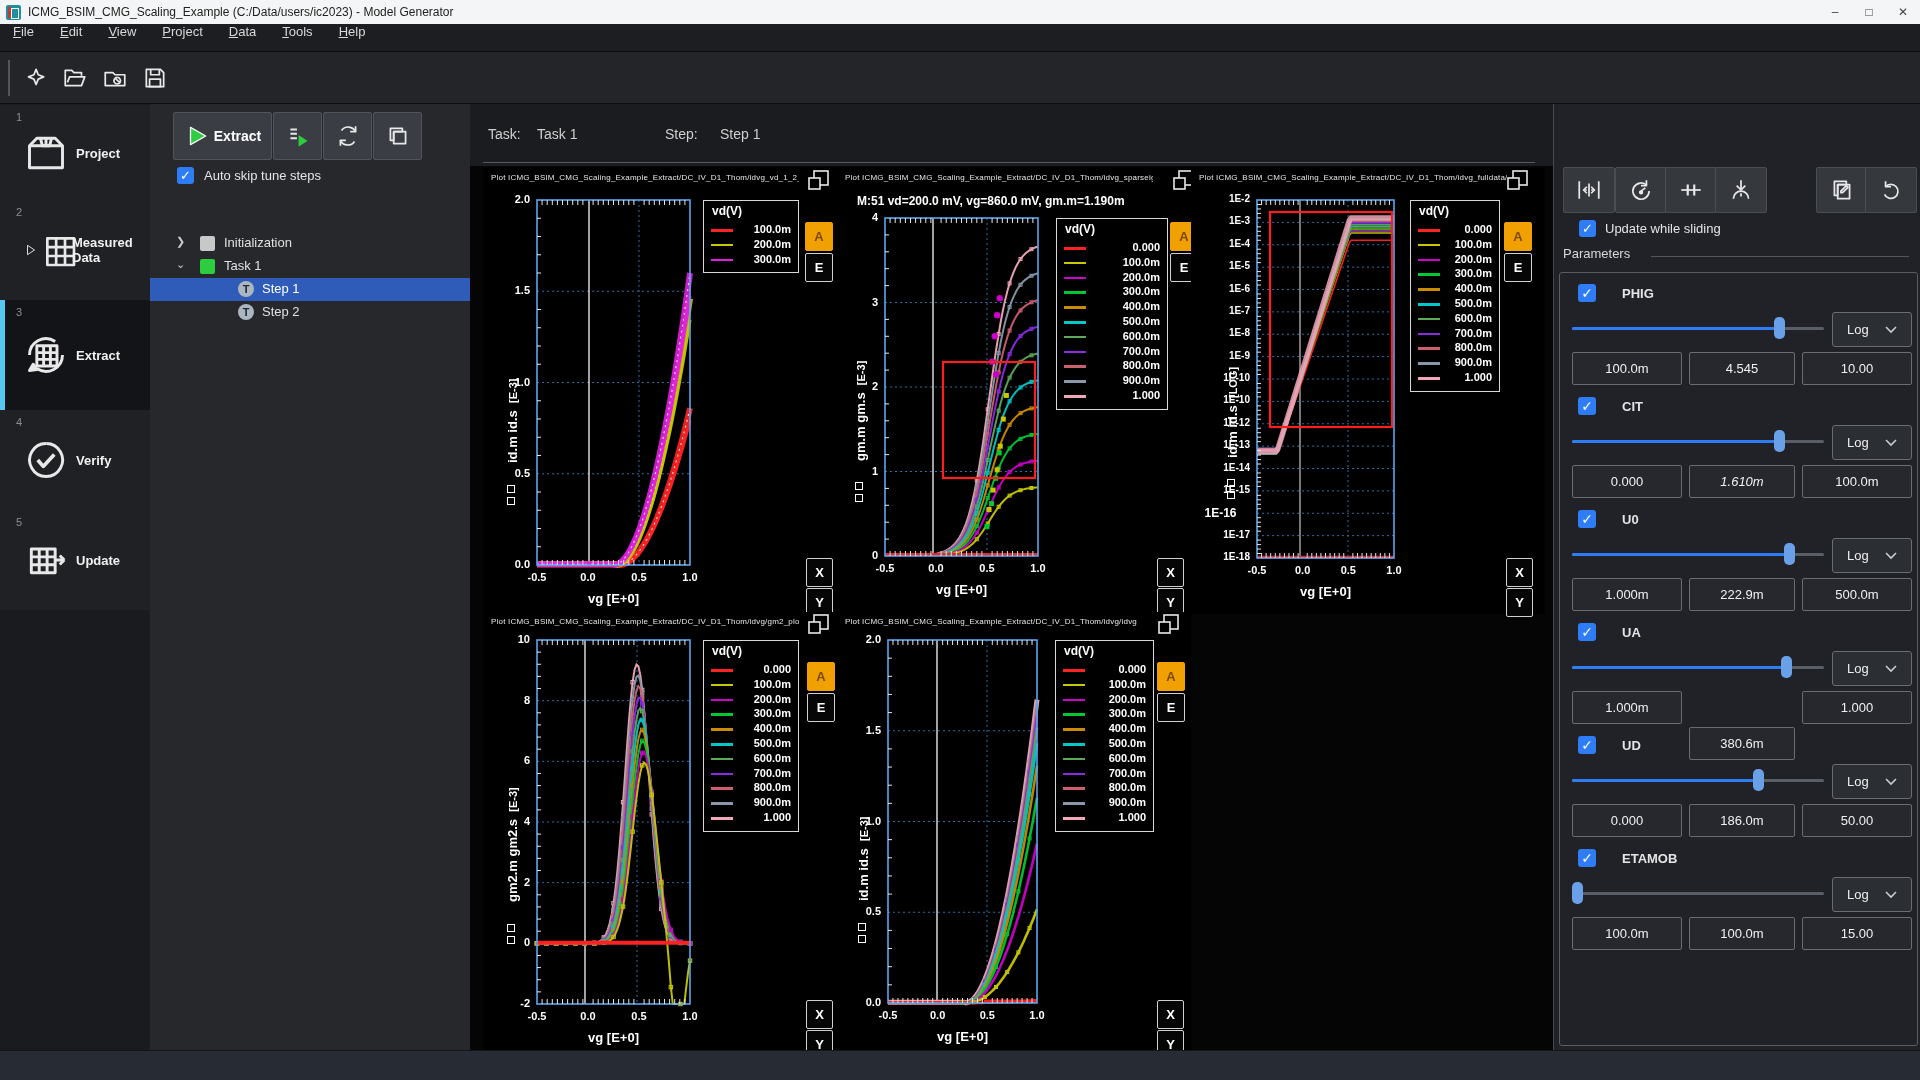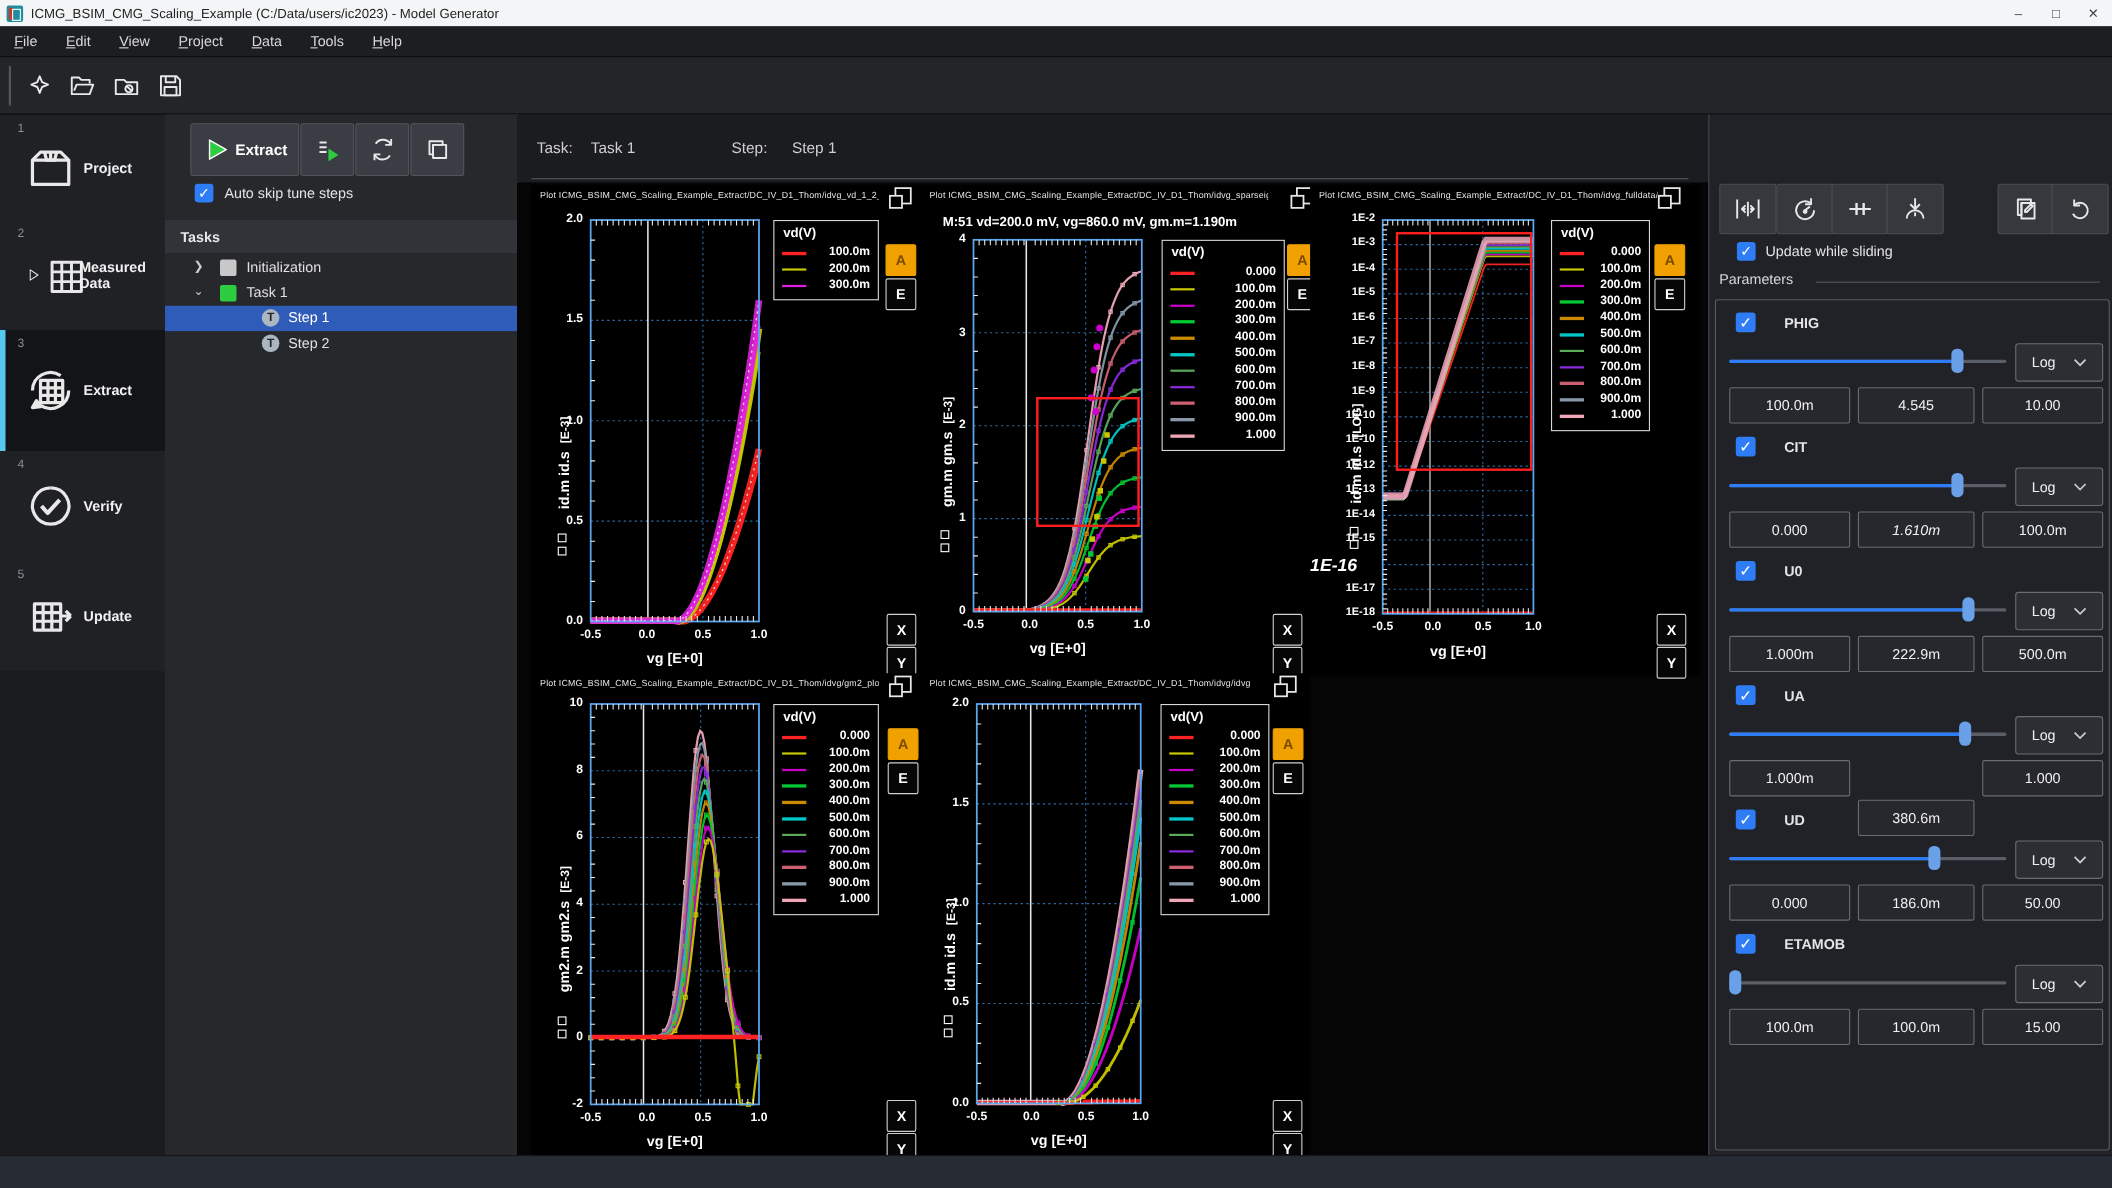--- a/index.html
+++ b/index.html
@@ -8,21 +8,21 @@
   .abs{position:absolute;box-sizing:border-box;}
   
   #titlebar{left:0;top:0;width:1920px;height:24px;background:#f4f5f6;color:#222;font-size:12px;
             display:flex;align-items:center;padding-left:6px;}
   #appicon{width:15px;height:15px;background:#1d8fa0;border-radius:2px;margin-right:7px;position:relative;}
   #appicon:before{content:"";position:absolute;left:2px;top:2px;width:4px;height:11px;background:#c23b2e;}
   #appicon:after{content:"";position:absolute;right:2px;top:3px;width:6px;height:9px;border:1.5px solid #fff;}
   .wctl{margin-left:auto;display:flex;align-items:center;height:100%;}
   .wctl span{width:34px;text-align:center;color:#444;font-size:12px;}
   
-  #menubar{left:0;top:24px;width:1920px;height:28px;background:#1d1e21;display:flex;align-items:center;border-bottom:1px solid #0c0d0e;}
+  #menubar{left:0;top:24px;width:1920px;height:28px;background:#1d1e21;display:flex;align-items:flex-start;border-bottom:1px solid #0c0d0e;}
   .menu-item{padding:0 13px;font-size:13px;color:#d8d8d8;}
   .menu-item b{font-weight:normal;text-decoration:underline;}
   #toolbar{left:0;top:52px;width:1920px;height:52px;background:#232528;display:flex;align-items:center;border-bottom:1px solid #0c0d0e;}
   #toolbar .tbsep{width:2px;height:36px;background:#54565a;margin:0 8px 0 8px;}
   .tb-icon{width:34px;height:34px;margin-right:6px;display:flex;align-items:center;justify-content:center;}
   
   #sidebar{left:0;top:104px;width:150px;height:946px;background:#191b1e;}
   .side-item{position:absolute;left:0;width:150px;background:#1f2125;}
   .side-item.sel{background:#131417;}
   .side-item .selbar{position:absolute;left:0;top:0;width:5px;height:100%;background:#56c8f0;}
@@ -165,21 +165,20 @@
         <svg width="44" height="44" viewBox="0 0 24 24">
           <path d="M4 6h13v13H4z" fill="none" stroke="#e8e8e8" stroke-width="1.6" stroke-linejoin="round"></path>
           <path d="M4 10.3h13M4 14.6h13M8.3 6v13M12.6 6v13" fill="none" stroke="#e8e8e8" stroke-width="1.6" stroke-linejoin="round"></path>
           <path d="M17 12h5m0 0l-2.5-2.5M22 12l-2.5 2.5" fill="none" stroke="#e8e8e8" stroke-width="1.6" stroke-linejoin="round"></path>
         </svg>
       </div>
       <div class="side-label">Update</div>
     </div>
   </div>
 <div id="taskspanel" class="abs">
-  <div id="tasks-header">Tasks</div>
 <div class="panelbtn" style="position: absolute; left: 23px; top: 8px; width: 97px; height: 46px;">
       <svg width="26" height="26" viewBox="0 0 24 24">
         <path d="M6 4l14 8-14 8z" fill="#2ecc40" stroke="#ffffff" stroke-width="1.2" stroke-linejoin="round"></path>
       </svg>
       <span style="color: rgb(255, 255, 255); font-size: 14px; font-weight: bold; margin-left: 4px;">Extract</span>
     </div>
     <div class="panelbtn" style="position: absolute; left: 123px; top: 8px; width: 47px; height: 46px;">
       <svg width="26" height="26" viewBox="0 0 24 24">
         <path d="M5 6h6M5 10h6M5 14h6" fill="none" stroke="#e8e8e8" stroke-width="1.8" stroke-linejoin="round"></path>
         <path d="M13 12l7 4.5L13 21z" fill="#2ecc40" stroke="#2ecc40" stroke-width="1" stroke-linejoin="round"></path>
@@ -796,21 +795,21 @@
       <div class="tick-lbl" style="position: absolute; left: 0px; top: 114.5px; width: 59px; height: 14px; text-align: right; font-size: 10px;">1E-6</div>
       <div class="tick-lbl" style="position: absolute; left: 0px; top: 136.875px; width: 59px; height: 14px; text-align: right; font-size: 10px;">1E-7</div>
       <div class="tick-lbl" style="position: absolute; left: 0px; top: 159.25px; width: 59px; height: 14px; text-align: right; font-size: 10px;">1E-8</div>
       <div class="tick-lbl" style="position: absolute; left: 0px; top: 181.625px; width: 59px; height: 14px; text-align: right; font-size: 10px;">1E-9</div>
       <div class="tick-lbl" style="position: absolute; left: 0px; top: 204px; width: 59px; height: 14px; text-align: right; font-size: 10px;">1E-10</div>
       <div class="tick-lbl" style="position: absolute; left: 0px; top: 226.375px; width: 59px; height: 14px; text-align: right; font-size: 10px;">1E-10</div>
       <div class="tick-lbl" style="position: absolute; left: 0px; top: 248.75px; width: 59px; height: 14px; text-align: right; font-size: 10px;">1E-12</div>
       <div class="tick-lbl" style="position: absolute; left: 0px; top: 271.125px; width: 59px; height: 14px; text-align: right; font-size: 10px;">1E-13</div>
       <div class="tick-lbl" style="position: absolute; left: 0px; top: 293.5px; width: 59px; height: 14px; text-align: right; font-size: 10px;">1E-14</div>
       <div class="tick-lbl" style="position: absolute; left: 0px; top: 315.875px; width: 59px; height: 14px; text-align: right; font-size: 10px;">1E-15</div>
-      <div class="tick-lbl" style="position: absolute; left: 0px; top: 338.25px; width: 59px; height: 14px; text-align: left; font-size: 16px; font-style: italic;">1E-16</div>
+      <div class="tick-lbl" style="position: absolute; left: 0px; top: 338.25px; width: 59px; height: 14px; text-align: center; font-size: 12px;">1E-16</div>
       <div class="tick-lbl" style="position: absolute; left: 0px; top: 360.625px; width: 59px; height: 14px; text-align: right; font-size: 10px;">1E-17</div>
       <div class="tick-lbl" style="position: absolute; left: 0px; top: 383px; width: 59px; height: 14px; text-align: right; font-size: 10px;">1E-18</div>
       <div class="tick-lbl" style="position: absolute; left: 48px; top: 396px; width: 36px; height: 14px; text-align: center;">-0.5</div>
       <div class="tick-lbl" style="position: absolute; left: 93.6667px; top: 396px; width: 36px; height: 14px; text-align: center;">0.0</div>
       <div class="tick-lbl" style="position: absolute; left: 139.333px; top: 396px; width: 36px; height: 14px; text-align: center;">0.5</div>
       <div class="tick-lbl" style="position: absolute; left: 185px; top: 396px; width: 36px; height: 14px; text-align: center;">1.0</div>
       <div class="tick-lbl" style="position: absolute; left: 66px; top: 416px; width: 137px; height: 16px; text-align: center; font-size: 13px;">vg  [E+0]</div>
       <div class="ylab" style="left: 34px; top: 289.76px;">id.m id.s &nbsp;<span style="font-size:11px">[LOG]</span></div>
       <div style="position: absolute; left: 36px; top: 311.24px; width: 10px; height: 22px;">
         <div style="width:6px;height:6px;border:1.5px solid #fff;margin-bottom:4px"></div>

